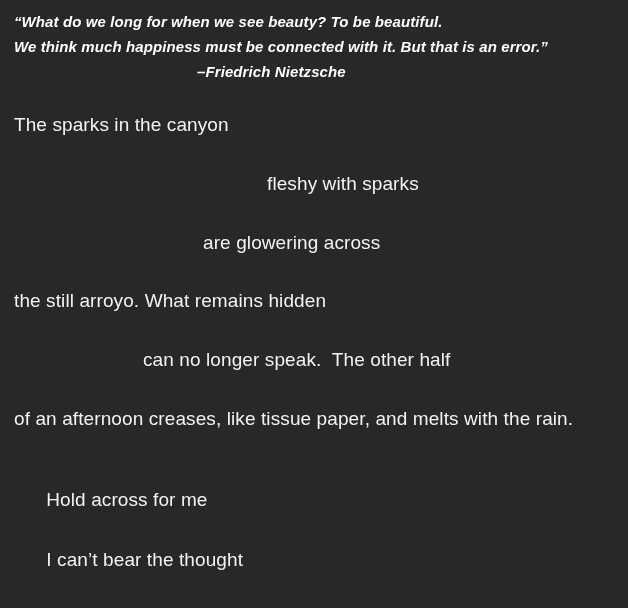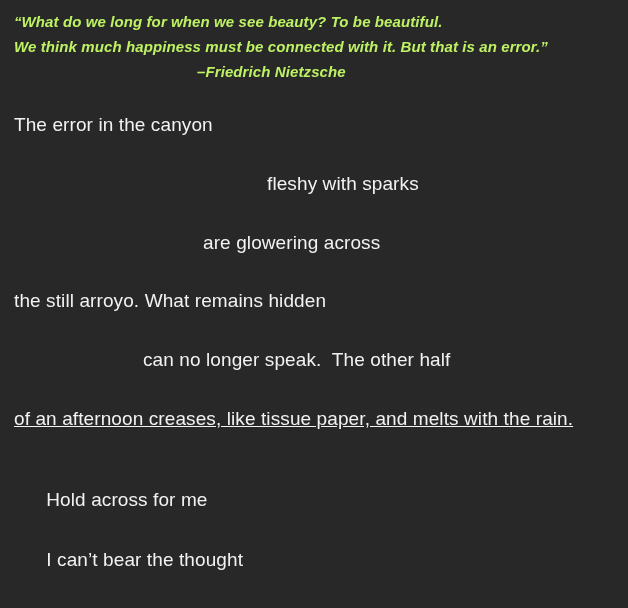--- a/index.html
+++ b/index.html
@@ -22,42 +22,42 @@
   }
   
   .ep-line {
     position: absolute;
     left: 14px;
     font-size: 15px;
     font-weight: bold;
     font-style: italic;
     line-height: 1.2;
     white-space: pre;
-    color: #bef264;
+    color: #ffffff;
     letter-spacing: 0.1px;
   }
   .ep1 { top: 13px; }
   .ep2 { top: 38px; }
   .ep3 { top: 63px; left: 197px; }
 
   
   .pline {
     position: absolute;
     font-size: 19px;
     line-height: 19px;
     white-space: pre;
     color: var(--fg);
     letter-spacing: 0.1px;
   }
   .l1 { top: 115px; left: 14px; }
   .l2 { top: 174px; left: 267px; text-align: center; }
   .l3 { top: 233px; left: 203px; }
   .l4 { top: 291px; left: 14px; }
   .l5 { top: 350px; left: 143px; }
-  .l6 { top: 409px; left: 14px; text-decoration: underline; }
+  .l6 { top: 409px; left: 14px; }
   .l7 { top: 471px; left: 14px; width: 600px; }
   .l8 { top: 531px; left: 14px; width: 600px; }
   .seg {
     position: absolute;
     top: 0;
     white-space: pre;
   }
   .r7 { left: 372px; }  
   .r8 { left: 251px; }  
 </style>
@@ -66,21 +66,21 @@
 
 <div class="canvas">
 
   <div>
     <div class="ep-line ep1">“What do we long for when we see beauty? To be beautiful.</div>
     <div class="ep-line ep2">We think much happiness must be connected with it. But that is an error.”</div>
     <div class="ep-line ep3">–Friedrich Nietzsche</div>
   </div>
 
   <div>
-    <div class="pline l1">The error in the canyon</div>
+    <div class="pline l1">The sparks in the canyon</div>
     <div class="pline l2">fleshy with sparks</div>
     <div class="pline l3">are glowering across</div>
     <div class="pline l4">the still arroyo. What remains hidden</div>
     <div class="pline l5">can no longer speak.  The other half</div>
     <div class="pline l6">of an afternoon creases, like tissue paper, and melts with the rain.</div>
     <div class="pline l7">
       <span>Hold across for me</span>
     </div>
     <div class="pline l8">
       <span>I can’t bear the thought</span>

